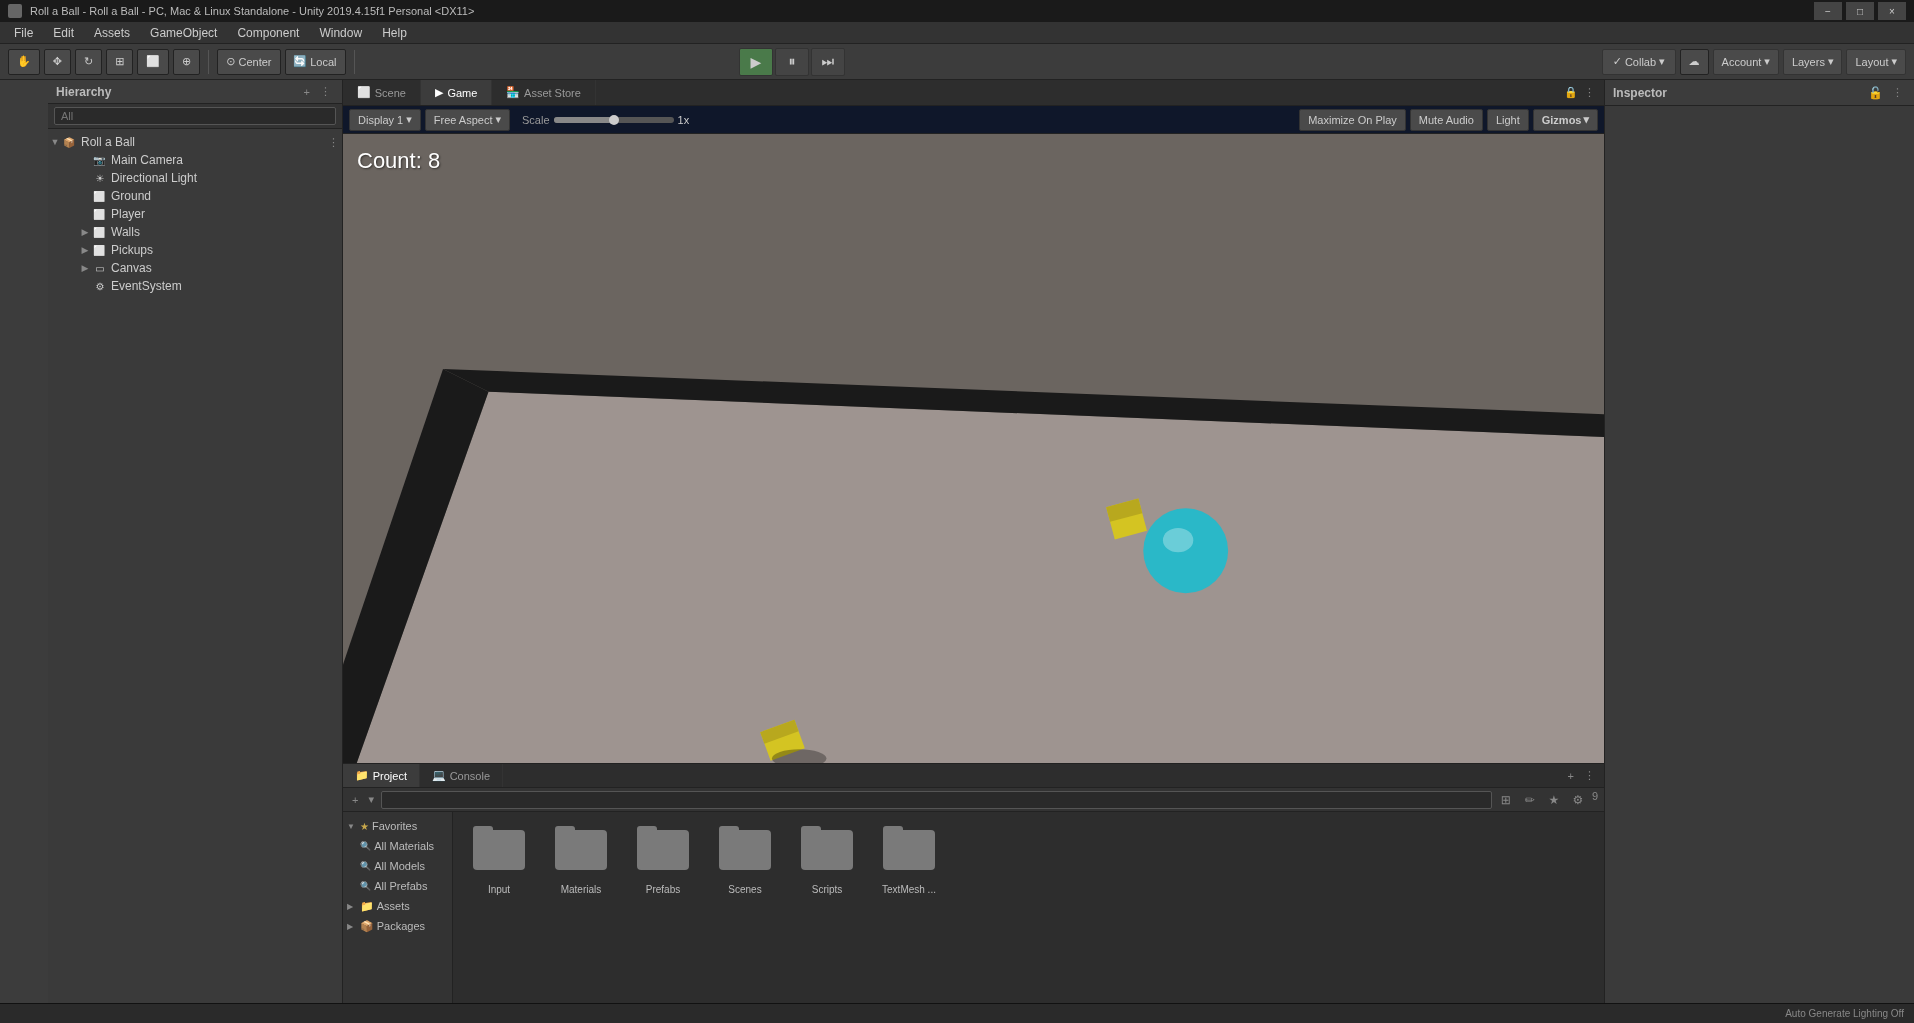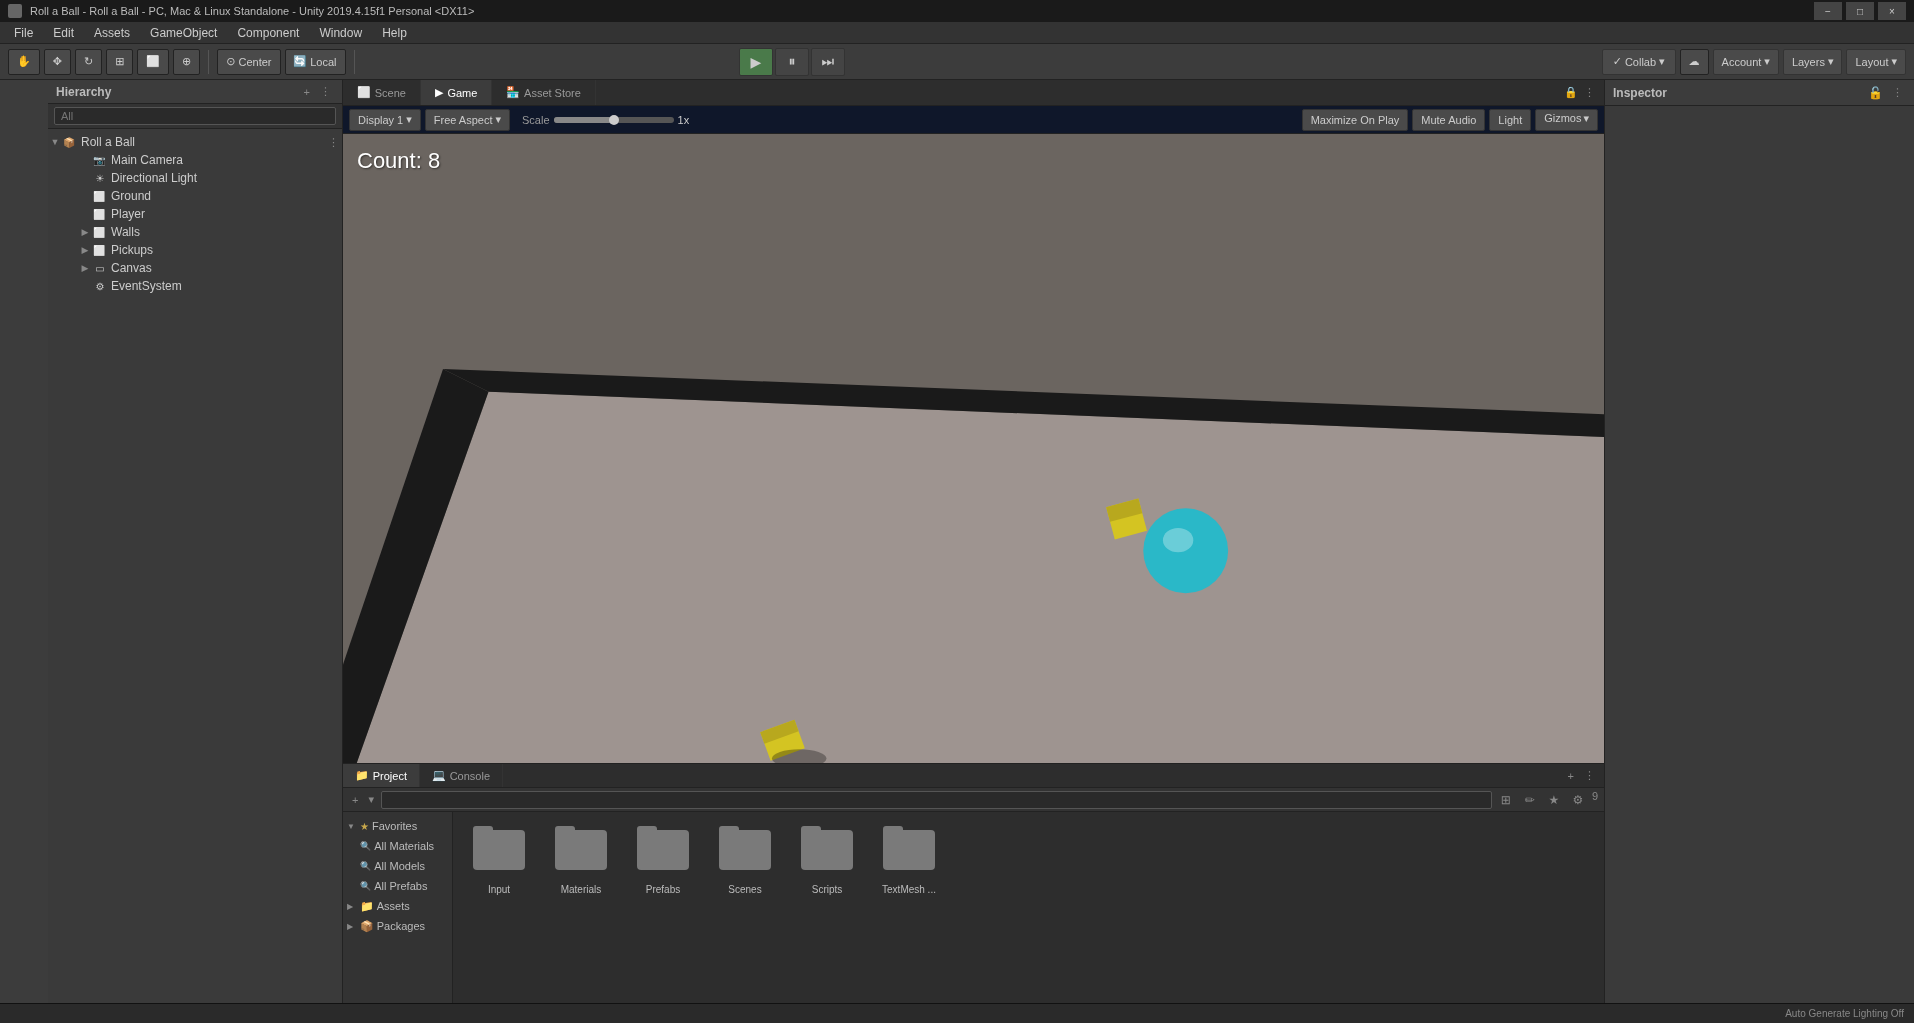--- a/index.html
+++ b/index.html
@@ -182,21 +182,21 @@
       gap: 3px;
       border-radius: 2px;
     }
     .scale-section { display: flex; align-items: center; gap: 4px; margin-left: 8px; }
     .scale-label { color: #999; font-size: 11px; }
     .scale-bar { width: 120px; height: 6px; background: #555; border-radius: 3px; position: relative; cursor: pointer; }
     .scale-fill { height: 100%; background: #888; border-radius: 3px; width: 50%; }
     .scale-dot { width: 10px; height: 10px; background: #ccc; border-radius: 50%; position: absolute; top: -2px; left: 50%; transform: translateX(-50%); cursor: pointer; }
     .scale-val { color: #ccc; font-size: 11px; }
     .game-right-tools { margin-left: auto; display: flex; gap: 4px; align-items: center; }
-    .gizmos-btn { background: #4a4a4a; border: 1px solid #333; color: #ccc; padding: 2px 8px; cursor: pointer; font-size: 11px; height: 22px; display: flex; align-items: flex-start; gap: 2px; border-radius: 2px; }
+    .gizmos-btn { background: #4a4a4a; border: 1px solid #333; color: #ccc; padding: 2px 8px; cursor: pointer; font-size: 11px; height: 22px; display: flex; align-items: center; gap: 2px; border-radius: 2px; font-weight: bold; }
 
     
     #game-canvas {
       flex: 1;
       background: #6b6560;
       position: relative;
       overflow: hidden;
     }
     .count-label {
       position: absolute;

